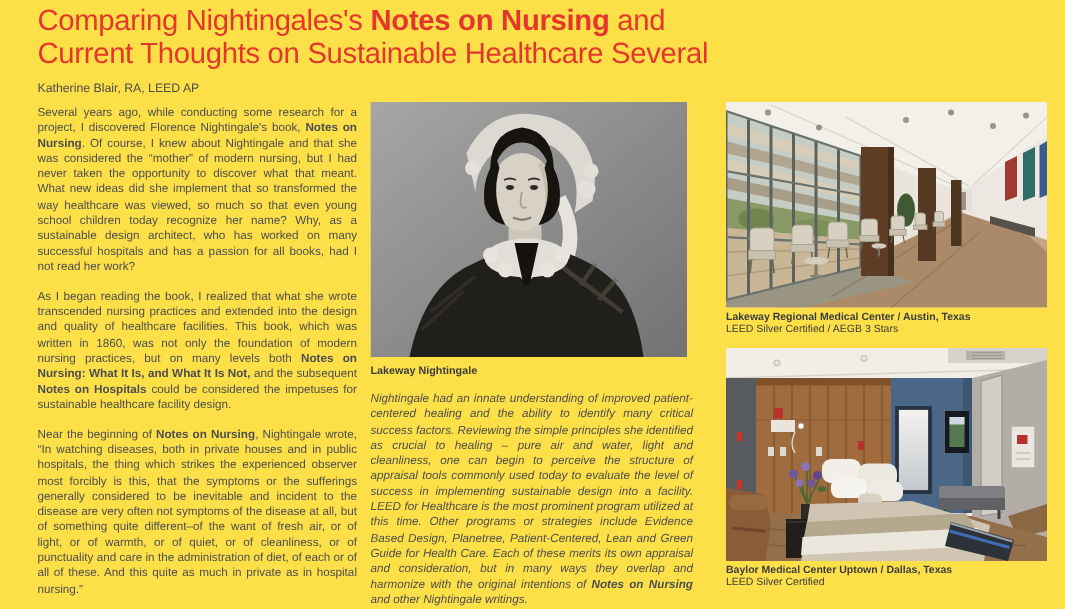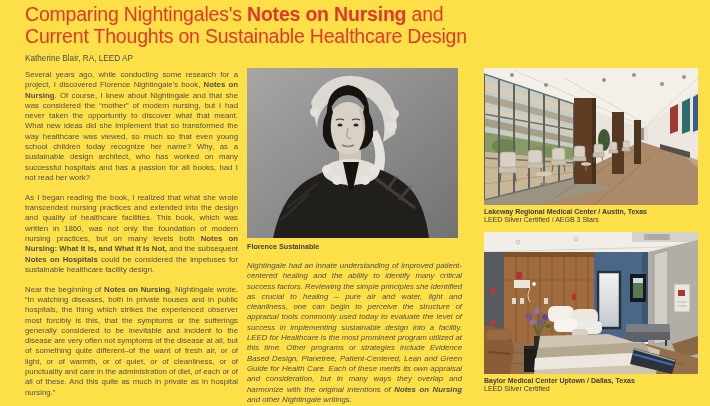--- a/index.html
+++ b/index.html
@@ -19,21 +19,21 @@
   .photo{display:block;width:214px;}
   .photo-cap{margin:3px 0 0 0;font-size:7px;line-height:8.4px;color:#3b3c3e;}
   .photo-cap .cap-bold{display:block;font-weight:700;}
   .gap{height:7px;}
 </style>
 </head>
 <body>
 
 <div class="page">
 
-  <h1 class="title"><span>Comparing Nightingales's </span><strong>Notes on Nursing</strong><span> and</span><br><span>Current Thoughts on Sustainable Healthcare Design</span></h1>
+  <h1 class="title"><span>Comparing Nightingales's </span><strong>Notes on Nursing</strong><span> and</span><br><span>Current Thoughts on Sustainable Healthcare Several</span></h1>
 
   <div class="byline">Katherine Blair, RA, LEED AP</div>
 
   <div class="col-left body-text">
     <p><span>Several years ago, while conducting some research for a project, I discovered Florence Nightingale's book, </span><strong>Notes on Nursing</strong><span>.  Of course, I knew about Nightingale and that she was considered the “mother” of modern nursing, but I had never taken the opportunity to discover what that meant.  What new ideas did she implement that so transformed the way healthcare was viewed, so much so that even young school children today recognize her name?  Why, as a sustainable design architect, who has worked on many successful hospitals and has a passion for all books, had I not read her work?</span></p>
     <p><span>As I began reading the book, I realized that what she wrote transcended nursing practices and extended into the design and quality of healthcare facilities.  This book, which was written in 1860, was not only the foundation of modern nursing practices, but on many levels both </span><strong>Notes on Nursing: What It Is, and What It Is Not,</strong><span> and the subsequent </span><strong>Notes on Hospitals</strong><span> could be considered the impetuses for sustainable healthcare facility design.</span></p>
     <p><span>Near the beginning of </span><strong>Notes on Nursing</strong><span>, Nightingale wrote, “In watching diseases, both in private houses and in public hospitals, the thing which strikes the experienced observer most forcibly is this, that the symptoms or the sufferings generally considered to be inevitable and incident to the disease are very often not symptoms of the disease at all, but of something quite different–of the want of fresh air, or of light, or of warmth, or of quiet, or of cleanliness, or of punctuality and care in the administration of diet, of each or of all of these. And this quite as much in private as in hospital nursing.”</span></p>
   </div>
 
   <div class="col-mid">
@@ -76,21 +76,21 @@
         <path d="M80 50 Q78 20 101 17 Q124 20 122 50 L117 38 Q111 27 101 27 Q91 27 85 38 Z" fill="#17130e"></path>
         <path d="M84 38 Q74 50 76 68 Q79 80 90 82 Q80 64 86 44 Z" fill="#17130e"></path>
         <path d="M118 38 Q128 50 126 68 Q123 80 112 82 Q122 64 116 44 Z" fill="#17130e"></path>
 
         <ellipse cx="93" cy="57" rx="2.6" ry="1.6" fill="#2c2a26"></ellipse>
         <ellipse cx="109" cy="57" rx="2.6" ry="1.6" fill="#2c2a26"></ellipse>
         <path d="M89 52 Q93 50 97 52 M105 52 Q109 50 113 52" stroke="#3a362f" stroke-width="1.2" fill="none"></path>
         <path d="M101 60 Q99 68 101 70 Q103 71 104 70" stroke="#a89f90" stroke-width="1.2" fill="none"></path>
         <path d="M95 77 Q101 80 107 77" stroke="#8a7e6e" stroke-width="1.6" fill="none"></path>
       </svg>
-      <figcaption class="fig-caption">Florence Sustainable</figcaption>
+      <figcaption class="fig-caption">Lakeway Nightingale</figcaption>
     </figure>
     <div class="body-text">
       <p><span>Nightingale had an innate understanding of improved patient-centered healing and the ability to identify many critical success factors. Reviewing the simple principles she identified as crucial to healing – pure air and water, light and cleanliness, one can begin to perceive the structure of appraisal tools commonly used today to evaluate the level of success in implementing sustainable design into a facility. LEED for Healthcare is the most prominent program utilized at this time.  Other programs or strategies include Evidence Based Design, Planetree, Patient-Centered, Lean and Green Guide for Health Care.  Each of these merits its own appraisal and consideration, but in many ways they overlap and harmonize with the original intentions of </span><strong>Notes on Nursing</strong><span> and other Nightingale writings.</span></p>
     </div>
   </div>
 
   <div class="col-right">
     <figure>
       <svg class="photo" viewBox="0 0 214 137" xmlns="http://www.w3.org/2000/svg">
         <rect width="214" height="137" fill="#e9e4dc"></rect>

